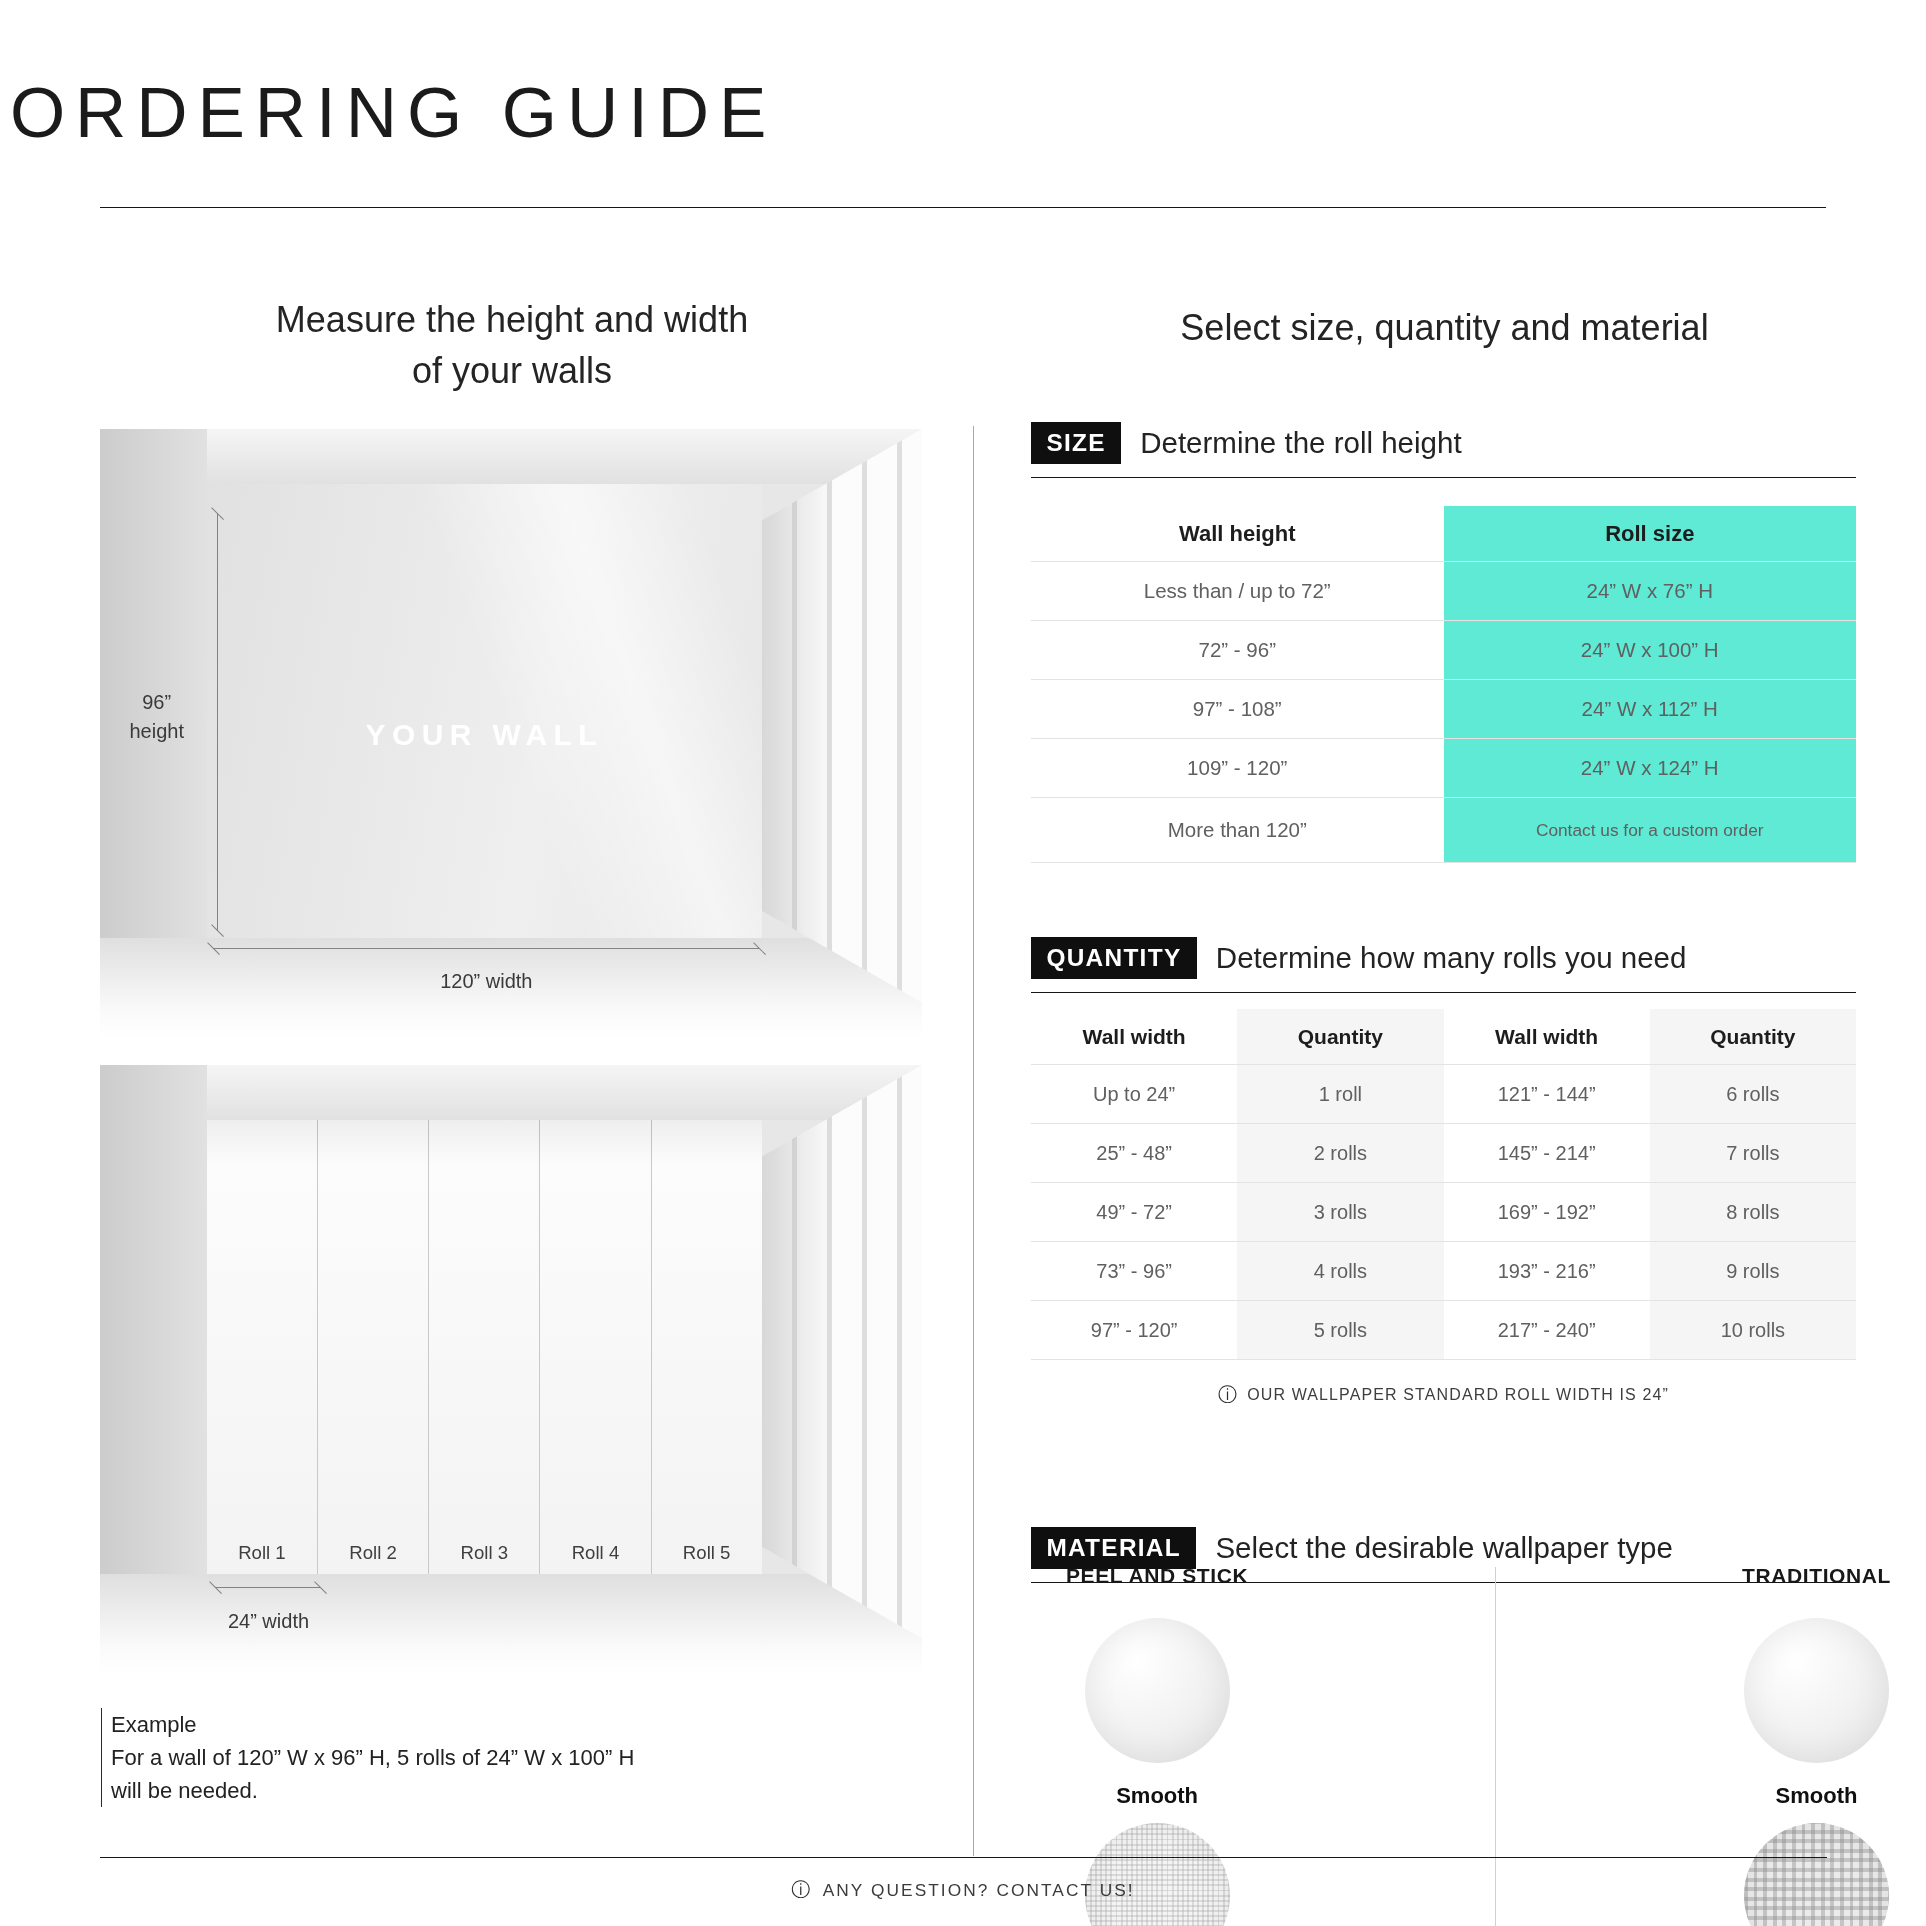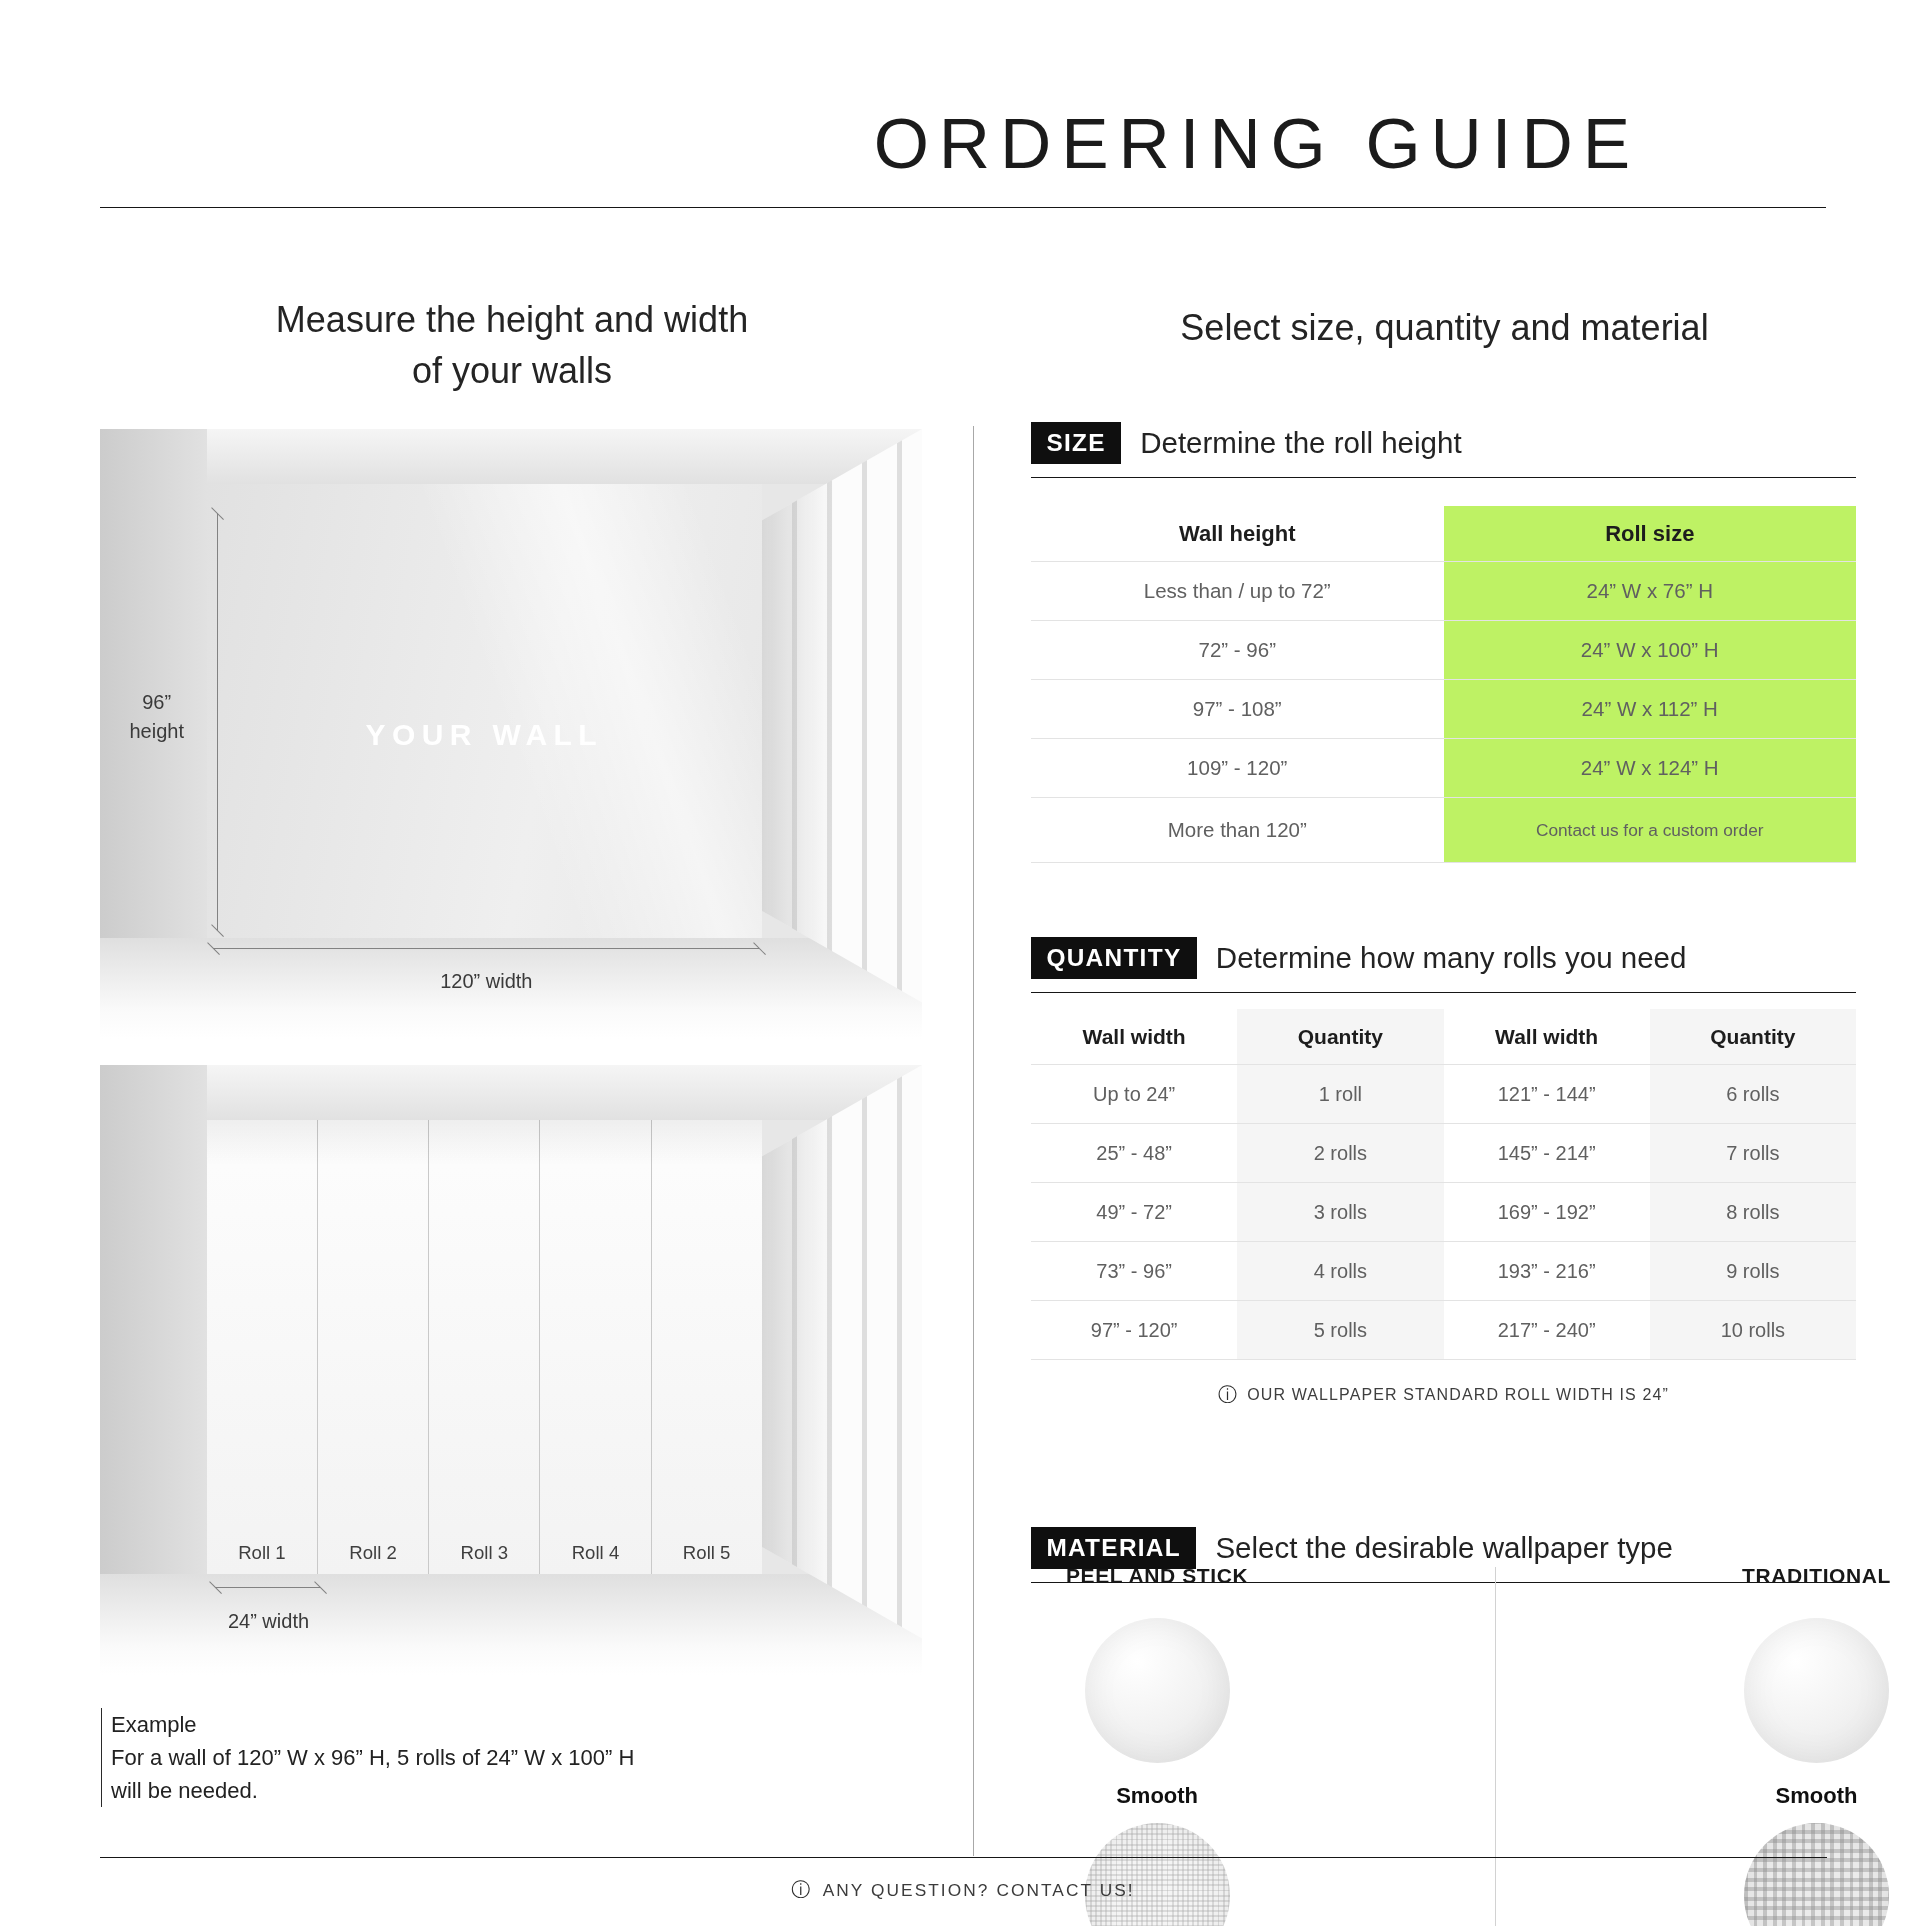--- a/index.html
+++ b/index.html
@@ -1,21 +1,21 @@
 <!DOCTYPE html>
 <html style="font-size:10.3px"><head>
 <meta charset="utf-8">
 <style>
   *{box-sizing:border-box;margin:0;padding:0;}
   html,body{background:#fff;}
   body{width:1926px;height:1926px;position:relative;font-family:"Liberation Sans",sans-serif;color:#1c1c1c;overflow:hidden;}
 
   
-  .page-title{position:absolute;top:72px;left:0;width:1640px;text-align:right;
-    font-size:71px;font-weight:500;letter-spacing:0.14em;text-indent:0.14em;color:#1b1b1b;margin-top:31px;}
+  .page-title{position:absolute;top:72px;left:0;width:1640px;text-align:left;
+    font-size:71px;font-weight:500;letter-spacing:0.14em;text-indent:0.14em;color:#1b1b1b;}
   .title-rule{position:absolute;top:207px;left:100px;width:1726px;border-top:1.9px solid #161616;}
 
   .left-heading{position:absolute;top:294px;left:101px;width:822px;text-align:center;
     font-size:36px;line-height:1.42;font-weight:500;color:#242424;}
   .right-heading{position:absolute;top:307px;left:1032px;width:825px;text-align:center;
     font-size:36px;font-weight:500;color:#242424;}
 
   .col-divider{position:absolute;left:973px;top:426px;width:1.3px;height:1430px;background:#a8a8a8;}
 
   
@@ -79,21 +79,21 @@
   #material-head{top:1491px;margin-top:36px;}
   .badge{background:#0f0f0f;color:#fff;font-weight:700;font-size:24.4px;
     letter-spacing:1.3px;padding:7px 15.4px;}
   .section-title{font-size:29.5px;color:#232323;}
 
   
   .size-table{position:absolute;left:1031px;top:506px;width:825px;}
   .size-row{display:flex;border-bottom:1.3px solid #e3e3e3;}
   .size-row > div{display:flex;align-items:center;justify-content:center;text-align:center;}
   .size-col1{width:50%;}
-  .size-col2{width:50%;background:#bef264;}
+  .size-col2{width:50%;background:#5eead4;}
   .size-header > div{font-weight:700;font-size:22px;color:#1d1d1d;height:55px;}
   .size-data > div{height:58px;font-size:20.5px;color:#606060;}
   .size-data.tall > div{height:64px;}
   .small-cell{font-size:17.3px;line-height:1.3;max-width:238px;display:inline-block;}
 
   
   .qty-table{position:absolute;left:1031px;top:1009px;width:825px;}
   .qty-row{display:flex;border-bottom:1.3px solid #e3e3e3;}
   .qty-row > div{width:25%;display:flex;align-items:center;justify-content:center;text-align:center;}
   .qty-row .shaded{background:#f5f5f5;}

